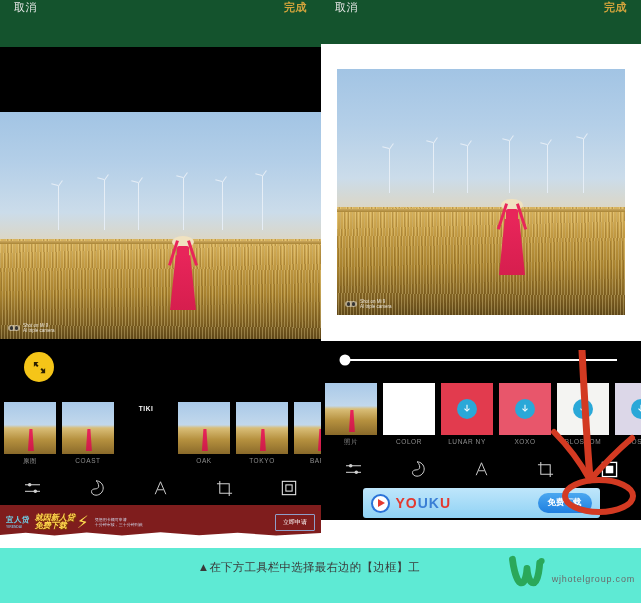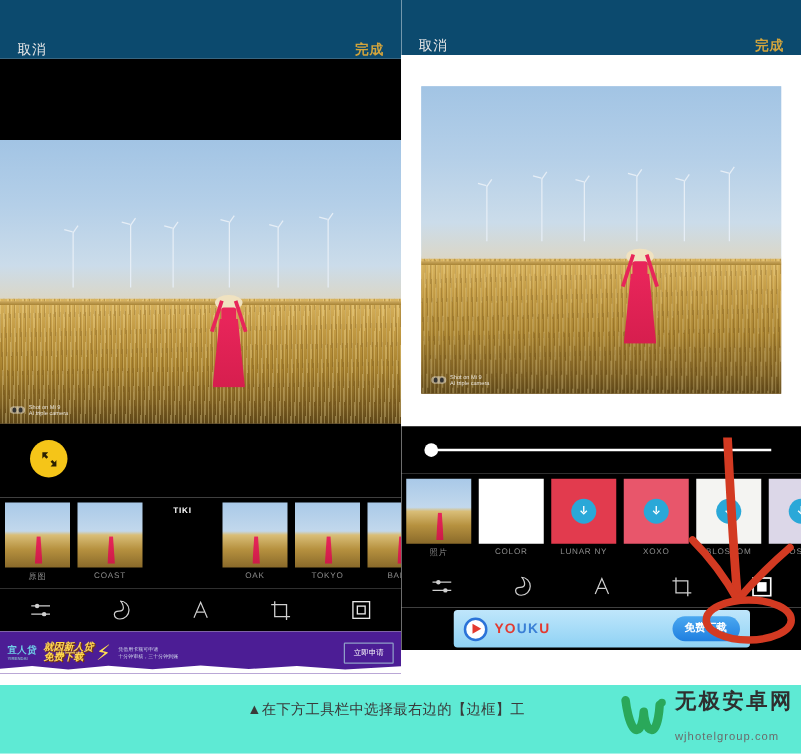--- a/index.html
+++ b/index.html
@@ -12,27 +12,27 @@
   }
   .stage { position: relative; width: 641px; height: 603px; background:#fff; }
 
   
   .panel { position: absolute; top: 0; width: 321px; height: 548px; background: #fff; overflow: hidden; }
   .panel-left  { left: 0; }
   .panel-right { left: 321px; width: 320px; }
 
   
   .topbar {
-    position: relative; height: 44px; background: #0c4a6e; width: 100%;
-    display: flex; align-items: flex-end; justify-content: space-between;
+    position: relative; height: 44px; background: #14532d; width: 100%;
+    display: flex; align-items: flex-start; justify-content: space-between;
     padding: 0 14px;
   }
   .topbar.lt { height: 47px; }
   .tb-cancel { color: #e8e8e8; font-size: 11px; letter-spacing: .5px; }
-  .tb-done   { color: #d2a43c; font-size: 11px; letter-spacing: .5px; font-weight: 700; margin-top: 34px; }
+  .tb-done   { color: #d2a43c; font-size: 11px; letter-spacing: .5px; font-weight: 700; }
 
   
   .black-fill { background:#000; width:100%; }
 
   
   .photo {
     position: relative; width: 100%; overflow: hidden;
     background: linear-gradient(to bottom, #a8c8e6 0%, #bcd4ea 38%, #cfdde5 55%, #c8a659 58%, #b8913f 72%, #9c7631 88%, #7e5d26 100%);
   }
   .sky-grad {
@@ -140,21 +140,21 @@
   
   .toolbar {
     display:flex; align-items:center; justify-content:space-around;
     width:100%; height:34px; background:#000;
   }
   .tool { width:26px; height:22px; display:flex; align-items:center; justify-content:center; position:relative; }
   .tool svg { display:block; }
 
   
   .ad { width:100%; position:relative; overflow:hidden; }
-  .ad-left { height:34px; background:#4c1d95; display:flex; align-items:center; padding:0 6px; }
+  .ad-left { height:34px; background:#7f1d1d; display:flex; align-items:center; padding:0 6px; }
   .ad-left .brand { color:#6fd0e8; font-size:7.5px; font-weight:700; letter-spacing:.4px; }
   .ad-left .brand small { display:block; font-size:3.4px; color:#7fa8c4; letter-spacing:0; }
   .ad-left .slogan {
     color:#ffd84d; font-size:8px; font-weight:900; font-style:italic;
     line-height:1.05; margin-left:5px; text-shadow:1px 1px 0 #7a3b00;
   }
   .ad-left .bolt { color:#ffe14f; font-size:17px; margin:0 2px; line-height:1; }
   .ad-left .fine { color:#cfd6ea; font-size:4px; line-height:1.35; margin-left:4px; }
   .ad-left .cta {
     margin-left:auto; border:1px solid #8f9ec8; color:#fff; font-size:6px;
@@ -165,21 +165,21 @@
 
   .ad-right { height:34px; background:#000; display:flex; align-items:center; justify-content:center; }
   .ad-right .youku-box {
     width:237px; height:30px; border-radius:3px;
     background: linear-gradient(to bottom,#bfe6fb,#8fd2f4);
     display:flex; align-items:center; padding:0 8px; gap:6px; position:relative; overflow:hidden;
   }
   .yk-logo { width:19px; height:19px; border-radius:50%; background:#fff; border:2px solid #2b73d8;
              display:flex; align-items:center; justify-content:center; }
   .yk-logo .tri { width:0;height:0;border-left:7px solid #e4392f;border-top:4.5px solid transparent;border-bottom:4.5px solid transparent; margin-left:2px;}
-  .yk-text { font-size:11px; font-weight:900; letter-spacing:1px; }
+  .yk-text { font-size:14px; font-weight:900; letter-spacing:1px; }
   .yk-text .y{color:#e4392f;} .yk-text .o{color:#e4392f;} .yk-text .u{color:#3a7fd5;} .yk-text .k{color:#3a7fd5;} .yk-text .u2{color:#e4392f;}
   .yk-cta {
     margin-left:auto; background:linear-gradient(to bottom,#4ba8f0,#1f7fe0); color:#fff;
     font-size:8.5px; font-weight:700; padding:4px 10px; border-radius:10px; white-space:nowrap;
   }
 
   
   .slider-row { width:100%; height:38px; background:#000; display:flex; align-items:center; padding:0 24px; }
   .slider-track { position:relative; width:100%; height:2px; background:#fff; }
   .slider-knob { position:absolute; left:0; top:50%; transform:translate(-50%,-50%);
@@ -506,19 +506,18 @@
   </svg>
 
   <div class="bottom-area">
     <div class="caption">▲在下方工具栏中选择最右边的【边框】工</div>
     <div class="wm">
       <svg class="wm-mark" viewBox="0 0 44 44">
         <path d="M6 8 C6 8, 9 34, 16 34 C21 34, 22 18, 22 18 C22 18, 23 34, 29 34 C35 34, 36 12, 36 12" stroke="#2aa85a" stroke-width="7.5" fill="none" stroke-linecap="round" stroke-linejoin="round"></path>
         <circle cx="38" cy="10" r="3.4" fill="#2aa85a"></circle>
       </svg>
       <div class="wm-text">
-        <div class="cn">无极安卓网</div>
         <div class="en">wjhotelgroup.com</div>
       </div>
     </div>
   </div>
 
 </div>
 
 </body></html>

